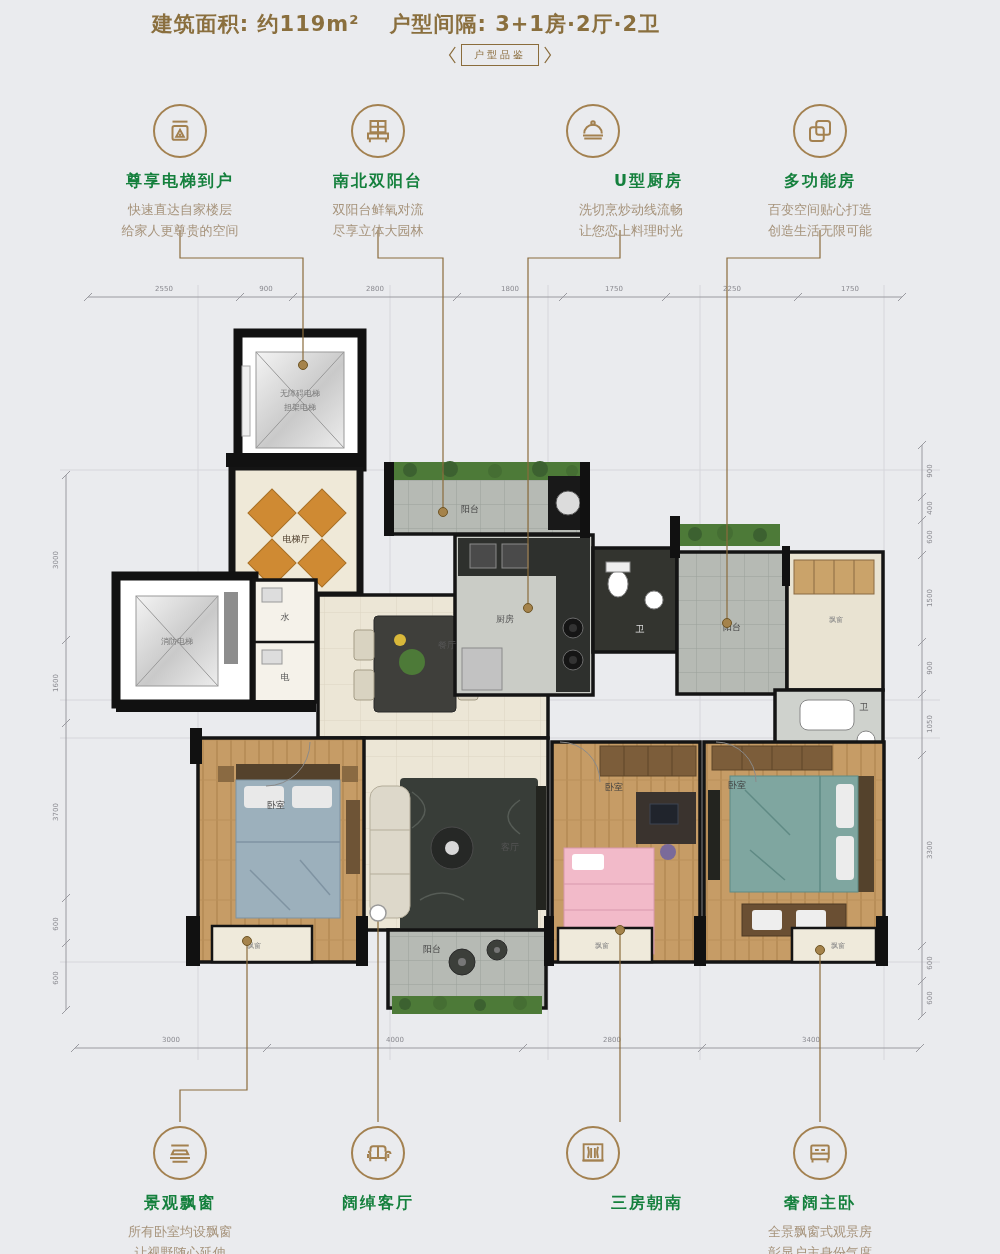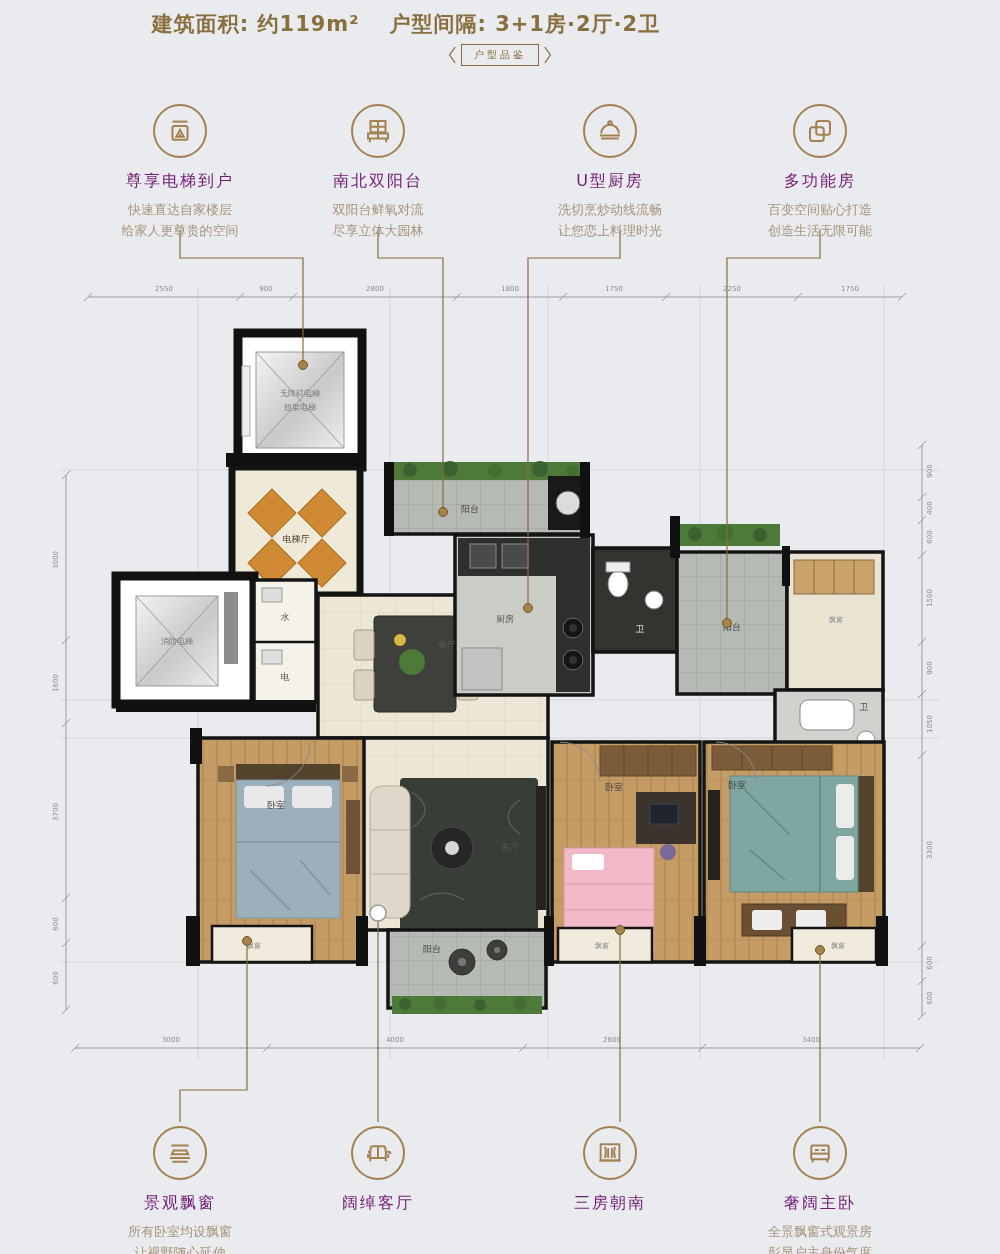--- a/index.html
+++ b/index.html
@@ -18,24 +18,24 @@
     display:flex;align-items:center;gap:5px;color:#8a6c3c;
   }
   .badge-box{
     border:1.5px solid #8a6c3c;padding:3px 12px;font-size:10px;letter-spacing:3px;white-space:nowrap;
   }
   .feature{position:absolute;width:180px;text-align:center;z-index:2;}
   .feature .circle{
     width:50px;height:50px;border:2px solid #a38150;border-radius:50%;
     margin:0 auto;display:flex;align-items:center;justify-content:center;
   }
-  .feature .ftitle{margin-top:13px;font-size:16px;font-weight:normal;color:#701a75;letter-spacing:2px;}
+  .feature .ftitle{margin-top:13px;font-size:16px;font-weight:bold;color:#15803d;letter-spacing:2px;}
   .feature .fdesc{margin-top:7px;font-size:13px;color:#a6937b;line-height:1.65;}
   .r1{top:104px;} .r2{top:1126px;}
-  .c1{left:90px;} .c2{left:288px;text-align:center;} .c3{left:520px;} .c4{left:730px;}
+  .c1{left:90px;} .c2{left:288px;text-align:center;} .c3{left:503px;text-align:right;} .c4{left:730px;}
   #plan-svg{position:absolute;left:0;top:0;z-index:1;}
   svg text{font-family:"DejaVu Sans","Liberation Sans",sans-serif;}
 </style>
 </head>
 <body>
 
 <div class="header-title">
   <span>建筑面积: 约119m²</span><span class="gap"></span><span>户型间隔: 3+1房·2厅·2卫</span>
 </div>
 <div class="badge">

